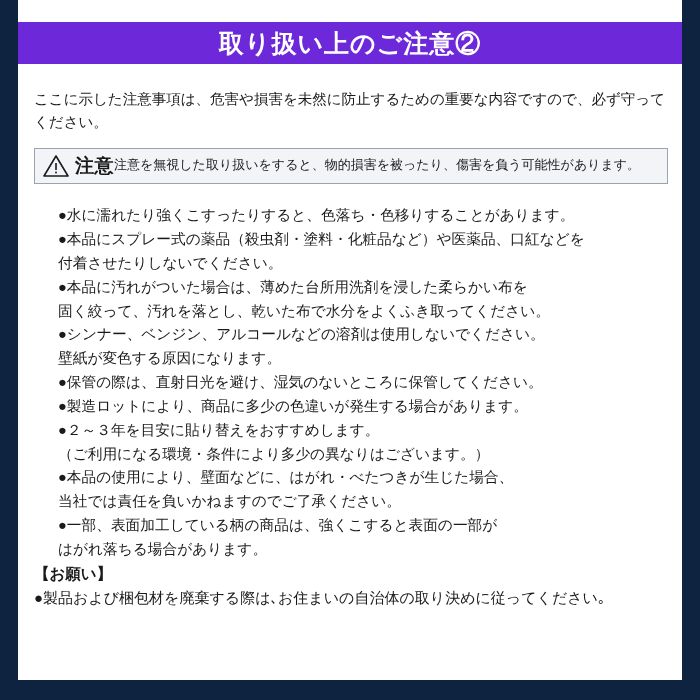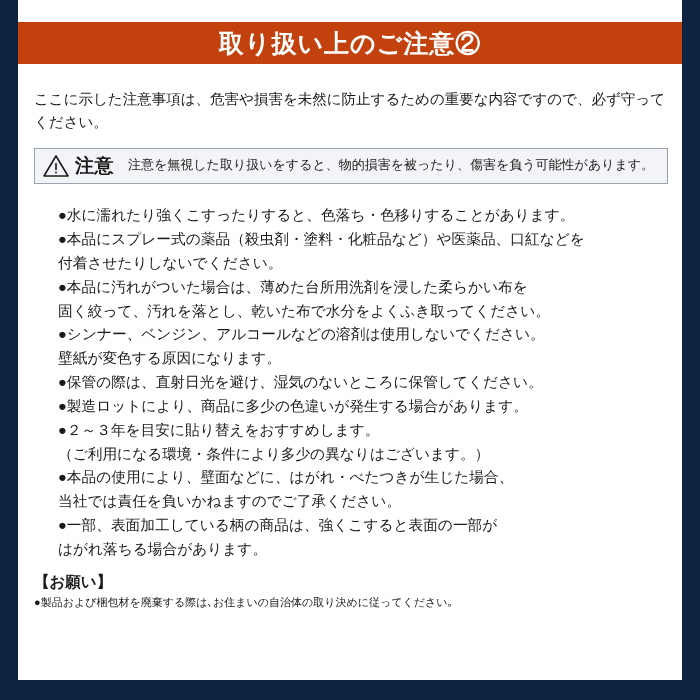--- a/index.html
+++ b/index.html
@@ -40,21 +40,21 @@
     height: 20px;
     background: #0d2340;
   }
   
   .header-band {
     position: absolute;
     left: 18px;
     top: 22px;
     width: 664px;
     height: 42px;
-    background: #c2410c;
+    background: #6d28d9;
     display: flex;
     align-items: center;
     justify-content: center;
   }
   .header-title {
     color: #ffffff;
     font-size: 25px;
     font-weight: bold;
     letter-spacing: 1px;
     line-height: 1;
@@ -81,45 +81,43 @@
     box-sizing: border-box;
   }
   .warn-tri {
     flex: 0 0 auto;
     margin-right: 6px;
     display: block;
   }
   .caution-label {
     font-size: 19px;
     font-weight: bold;
-    margin-right: 14px;
     letter-spacing: 0.5px;
   }
   .caution-text {
     font-size: 13px;
     line-height: 1.3;
     font-family: Liberation Mono, monospace;
   }
   .notes {
     margin-top: 20px;
     margin-left: 24px;
   }
   .note-line {
     font-size: 14.7px;
     line-height: 1.62;
     white-space: pre-wrap;
   }
   .request-title {
     font-size: 15.5px;
     font-weight: bold;
-    margin-top: 8px;
     line-height: 1.6;
   }
   .request-line {
-    font-size: 11px;
+    font-size: 15px;
     line-height: 1.62;
     font-family: Liberation Serif, serif;
   }
 </style>
 </head>
 <body>
 
 <div class="page">
 
   <div class="rail rail-left"></div>

